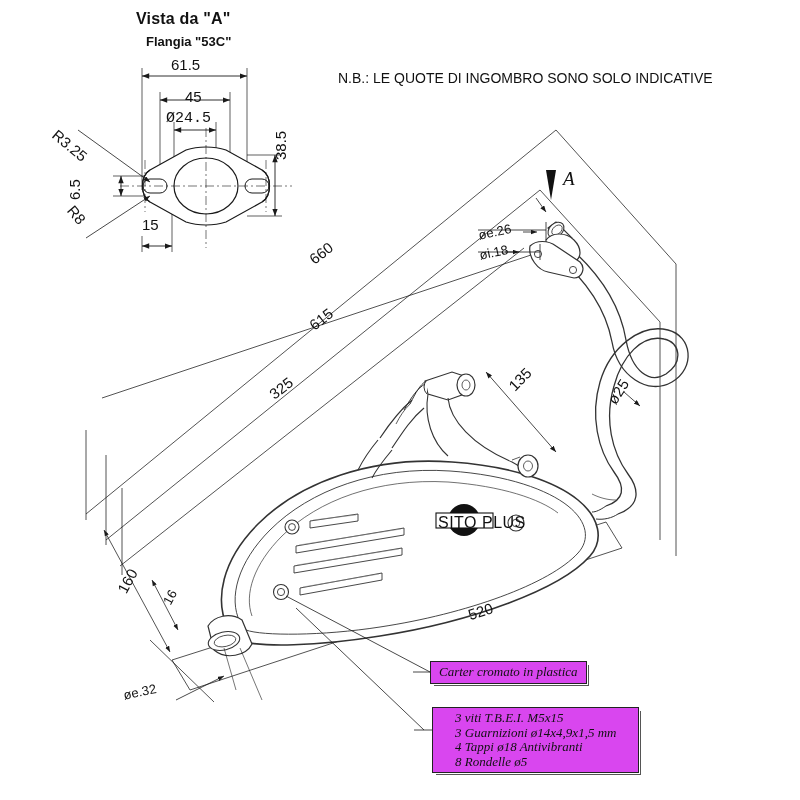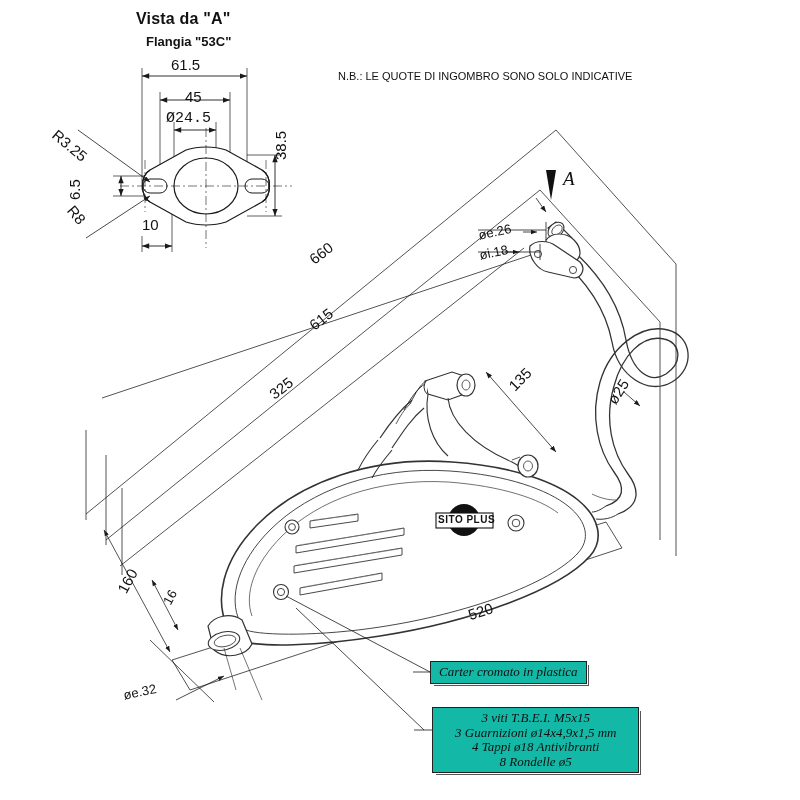--- a/index.html
+++ b/index.html
@@ -3,27 +3,27 @@
 <meta charset="utf-8">
 <style>
   html,body{margin:0;padding:0;background:#fff;}
   body{width:800px;height:800px;position:relative;overflow:hidden;
        font-family:"Liberation Sans",sans-serif;color:#111;}
   #sheet{position:absolute;inset:0;}
   svg{position:absolute;left:0;top:0;width:800px;height:800px;}
   .t{position:absolute;white-space:pre;}
   .ttl{font-size:16px;font-weight:bold;letter-spacing:.2px;}
   .sub{font-size:13px;font-weight:bold;}
-  .nb{font-size:11px;}
+  .nb{font-size:14px;}
   .dim{font-size:15px;font-family:"Liberation Sans",sans-serif;}
   .dimS{font-size:13px;}
   .serif{font-family:"Liberation Serif",serif;font-style:italic;font-size:13px;}
   .mark{font-family:"Liberation Serif",serif;font-style:italic;font-size:19px;}
-  .note-box{position:absolute;border:1px solid #222;background:#14b8a6;
-     box-shadow:2px 2px 0 -1px #fff, 3px 3px 0 -1px #555;text-align:center;}
+  .note-box{position:absolute;border:1px solid #222;background:#d946ef;
+     box-shadow:2px 2px 0 -1px #fff, 3px 3px 0 -1px #555;}
   .note-box .ln{display:block;line-height:14.5px;padding:0 6px;white-space:pre;}
 </style>
 </head>
 <body>
 
 <div id="sheet">
 
 <svg viewBox="0 0 800 800">
   <defs>
     <marker id="ah" markerWidth="9" markerHeight="9" refX="8" refY="3" orient="auto">
@@ -283,41 +283,41 @@
 </svg>
 
 <div class="t ttl" style="left:136px;top:10px;">Vista da "A"</div>
 <div class="t sub" style="left:146px;top:34px;">Flangia "53C"</div>
 <div class="t nb" style="left:338px;top:70px;">N.B.: LE QUOTE DI INGOMBRO SONO SOLO INDICATIVE</div>
 
 <div class="t dim" style="left:171px;top:56px;">61.5</div>
 <div class="t dim" style="left:185px;top:88px;">45</div>
 <div class="t dim" style="left:166px;top:110px;font-family:Liberation Mono, monospace;">Ø24.5</div>
 <div class="t dim" style="left:272px;top:160px;transform:rotate(-90deg);transform-origin:left top;">38.5</div>
-<div class="t dim" style="left:142px;top:216px;">10</div>
+<div class="t dim" style="left:142px;top:216px;">15</div>
 <div class="t dim" style="left:66px;top:200px;transform:rotate(-90deg);transform-origin:left top;">6.5</div>
 <div class="t dim" style="left:60px;top:126px;transform:rotate(40deg);transform-origin:left top;">R3.25</div>
 <div class="t dim" style="left:77px;top:202px;transform:rotate(50deg);transform-origin:left top;">R8</div>
 
 <div class="t dim" style="left:306px;top:254px;transform:rotate(-38deg);transform-origin:left top;">660</div>
 <div class="t dim" style="left:306px;top:320px;transform:rotate(-38deg);transform-origin:left top;">615</div>
 <div class="t dim" style="left:266px;top:389px;transform:rotate(-38deg);transform-origin:left top;">325</div>
 <div class="t dim" style="left:466px;top:607px;transform:rotate(-18deg);transform-origin:left top;">520</div>
 <div class="t dim" style="left:114px;top:588px;transform:rotate(-62deg);transform-origin:left top;">160</div>
 <div class="t dimS" style="left:160px;top:600px;transform:rotate(-62deg);transform-origin:left top;">16</div>
 <div class="t dim" style="left:505px;top:382px;transform:rotate(-45deg);transform-origin:left top;">135</div>
 
 <div class="t dimS" style="left:477px;top:228px;transform:rotate(-12deg);transform-origin:left top;">øe.26</div>
 <div class="t dimS" style="left:478px;top:248px;transform:rotate(-12deg);transform-origin:left top;">øi.18</div>
 <div class="t dim" style="left:604px;top:398px;transform:rotate(-58deg);transform-origin:left top;">ø25</div>
 <div class="t dimS" style="left:122px;top:688px;transform:rotate(-12deg);transform-origin:left top;">øe.32</div>
 
 <div class="t mark" style="left:563px;top:168px;">A</div>
 
-<div class="t" style="left:438px;top:514px;width:53px;text-align:center;font-size:10px;font-weight:bold;letter-spacing:.5px;">SITO PLUS</div>
+<div class="t" style="left:438px;top:514px;width:53px;text-align:center;font-size:16px;font-weight:normal;letter-spacing:.5px;">SITO PLUS</div>
 
 <div class="note-box" style="left:430px;top:661px;padding:3px 2px;">
   <span class="serif ln">Carter cromato in plastica</span>
 </div>
 
 <div class="note-box" style="left:432px;top:707px;padding:3px 16px;">
   <span class="serif ln">3 viti T.B.E.I. M5x15</span>
   <span class="serif ln">3 Guarnizioni ø14x4,9x1,5 mm</span>
   <span class="serif ln">4 Tappi ø18 Antivibranti</span>
   <span class="serif ln">8 Rondelle ø5</span>

